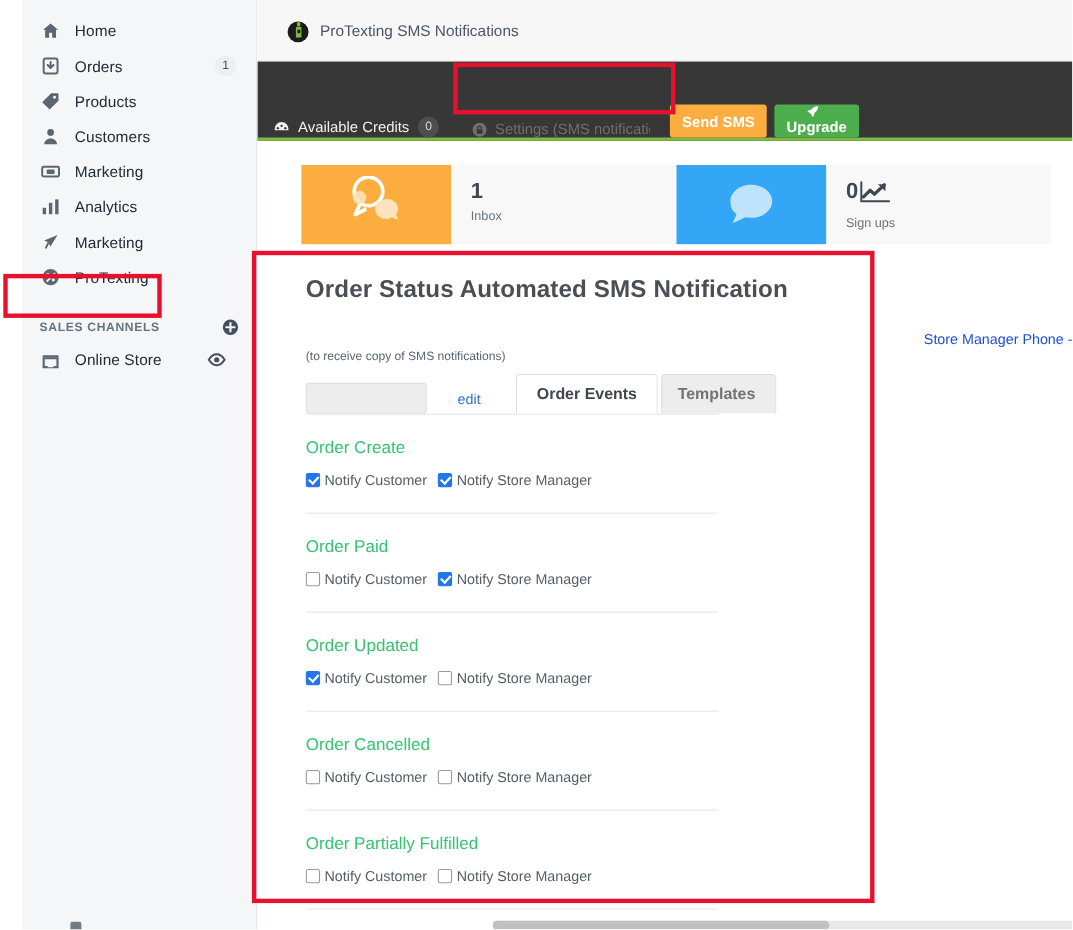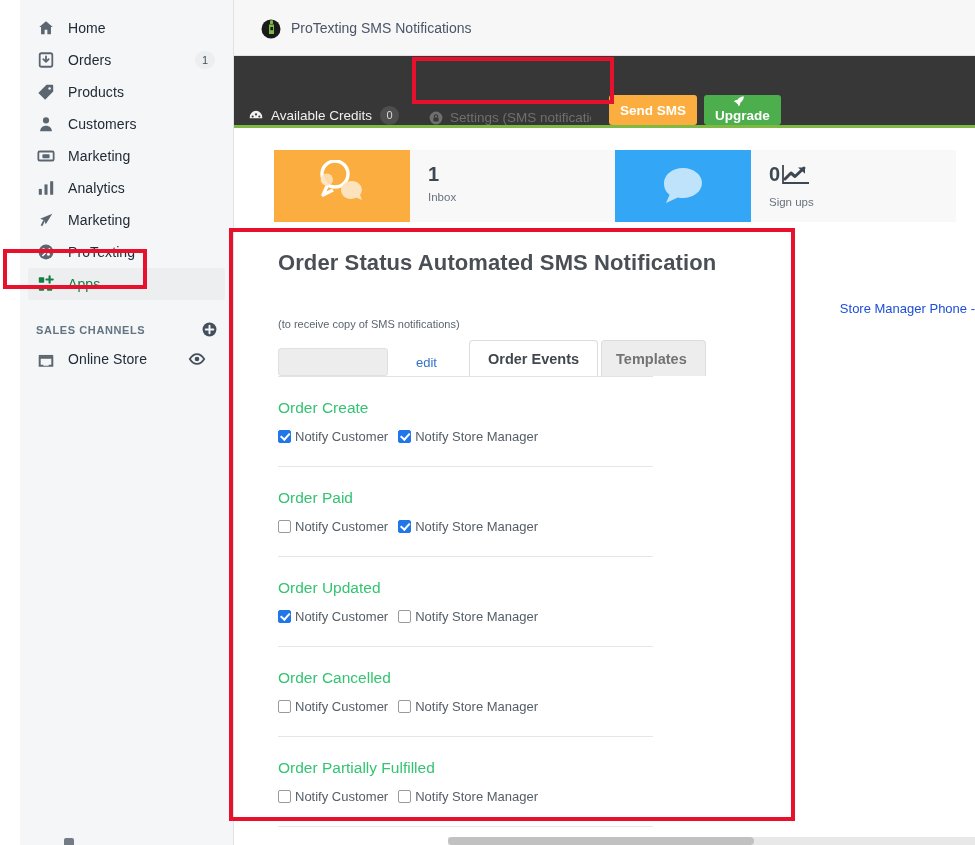--- a/index.html
+++ b/index.html
@@ -244,31 +244,20 @@
         <div class="nav-item">
           <span class="ico">
             <svg width="18" height="18" viewBox="0 0 20 20" fill="#5c6670">
               <circle cx="10" cy="10" r="8.2"></circle>
               <circle cx="7.3" cy="7.3" r="1.6" fill="#f4f6f8"></circle>
               <circle cx="12.7" cy="12.7" r="1.6" fill="#f4f6f8"></circle>
               <path d="M6 14.4L14.4 6" stroke="#f4f6f8" stroke-width="1.8"></path>
             </svg>
           </span>
           <span class="lbl">ProTexting</span>
-        </div>
-        <div class="nav-item active">
-          <span class="ico">
-            <svg width="18" height="18" viewBox="0 0 20 20" fill="#108043">
-              <rect x="2" y="2.5" width="6" height="6" rx="1"></rect>
-              <rect x="2" y="11.5" width="6" height="6" rx="1"></rect>
-              <rect x="11" y="11.5" width="6" height="6" rx="1"></rect>
-              <path d="M14 1.5v7M10.5 5h7" stroke="#108043" stroke-width="2.4" stroke-linecap="round"></path>
-            </svg>
-          </span>
-          <span class="lbl">Apps</span>
         </div>
       </div>
 
     <div class="section-head">
       <span class="t">SALES CHANNELS</span>
       <span class="sb-icon-btn">
         <svg width="15" height="15" viewBox="0 0 16 16">
             <circle cx="8" cy="8" r="7.4" fill="#454f5b"></circle>
             <path d="M8 4v8M4 8h8" stroke="#f4f6f8" stroke-width="2.1" stroke-linecap="round"></path>
           </svg>

